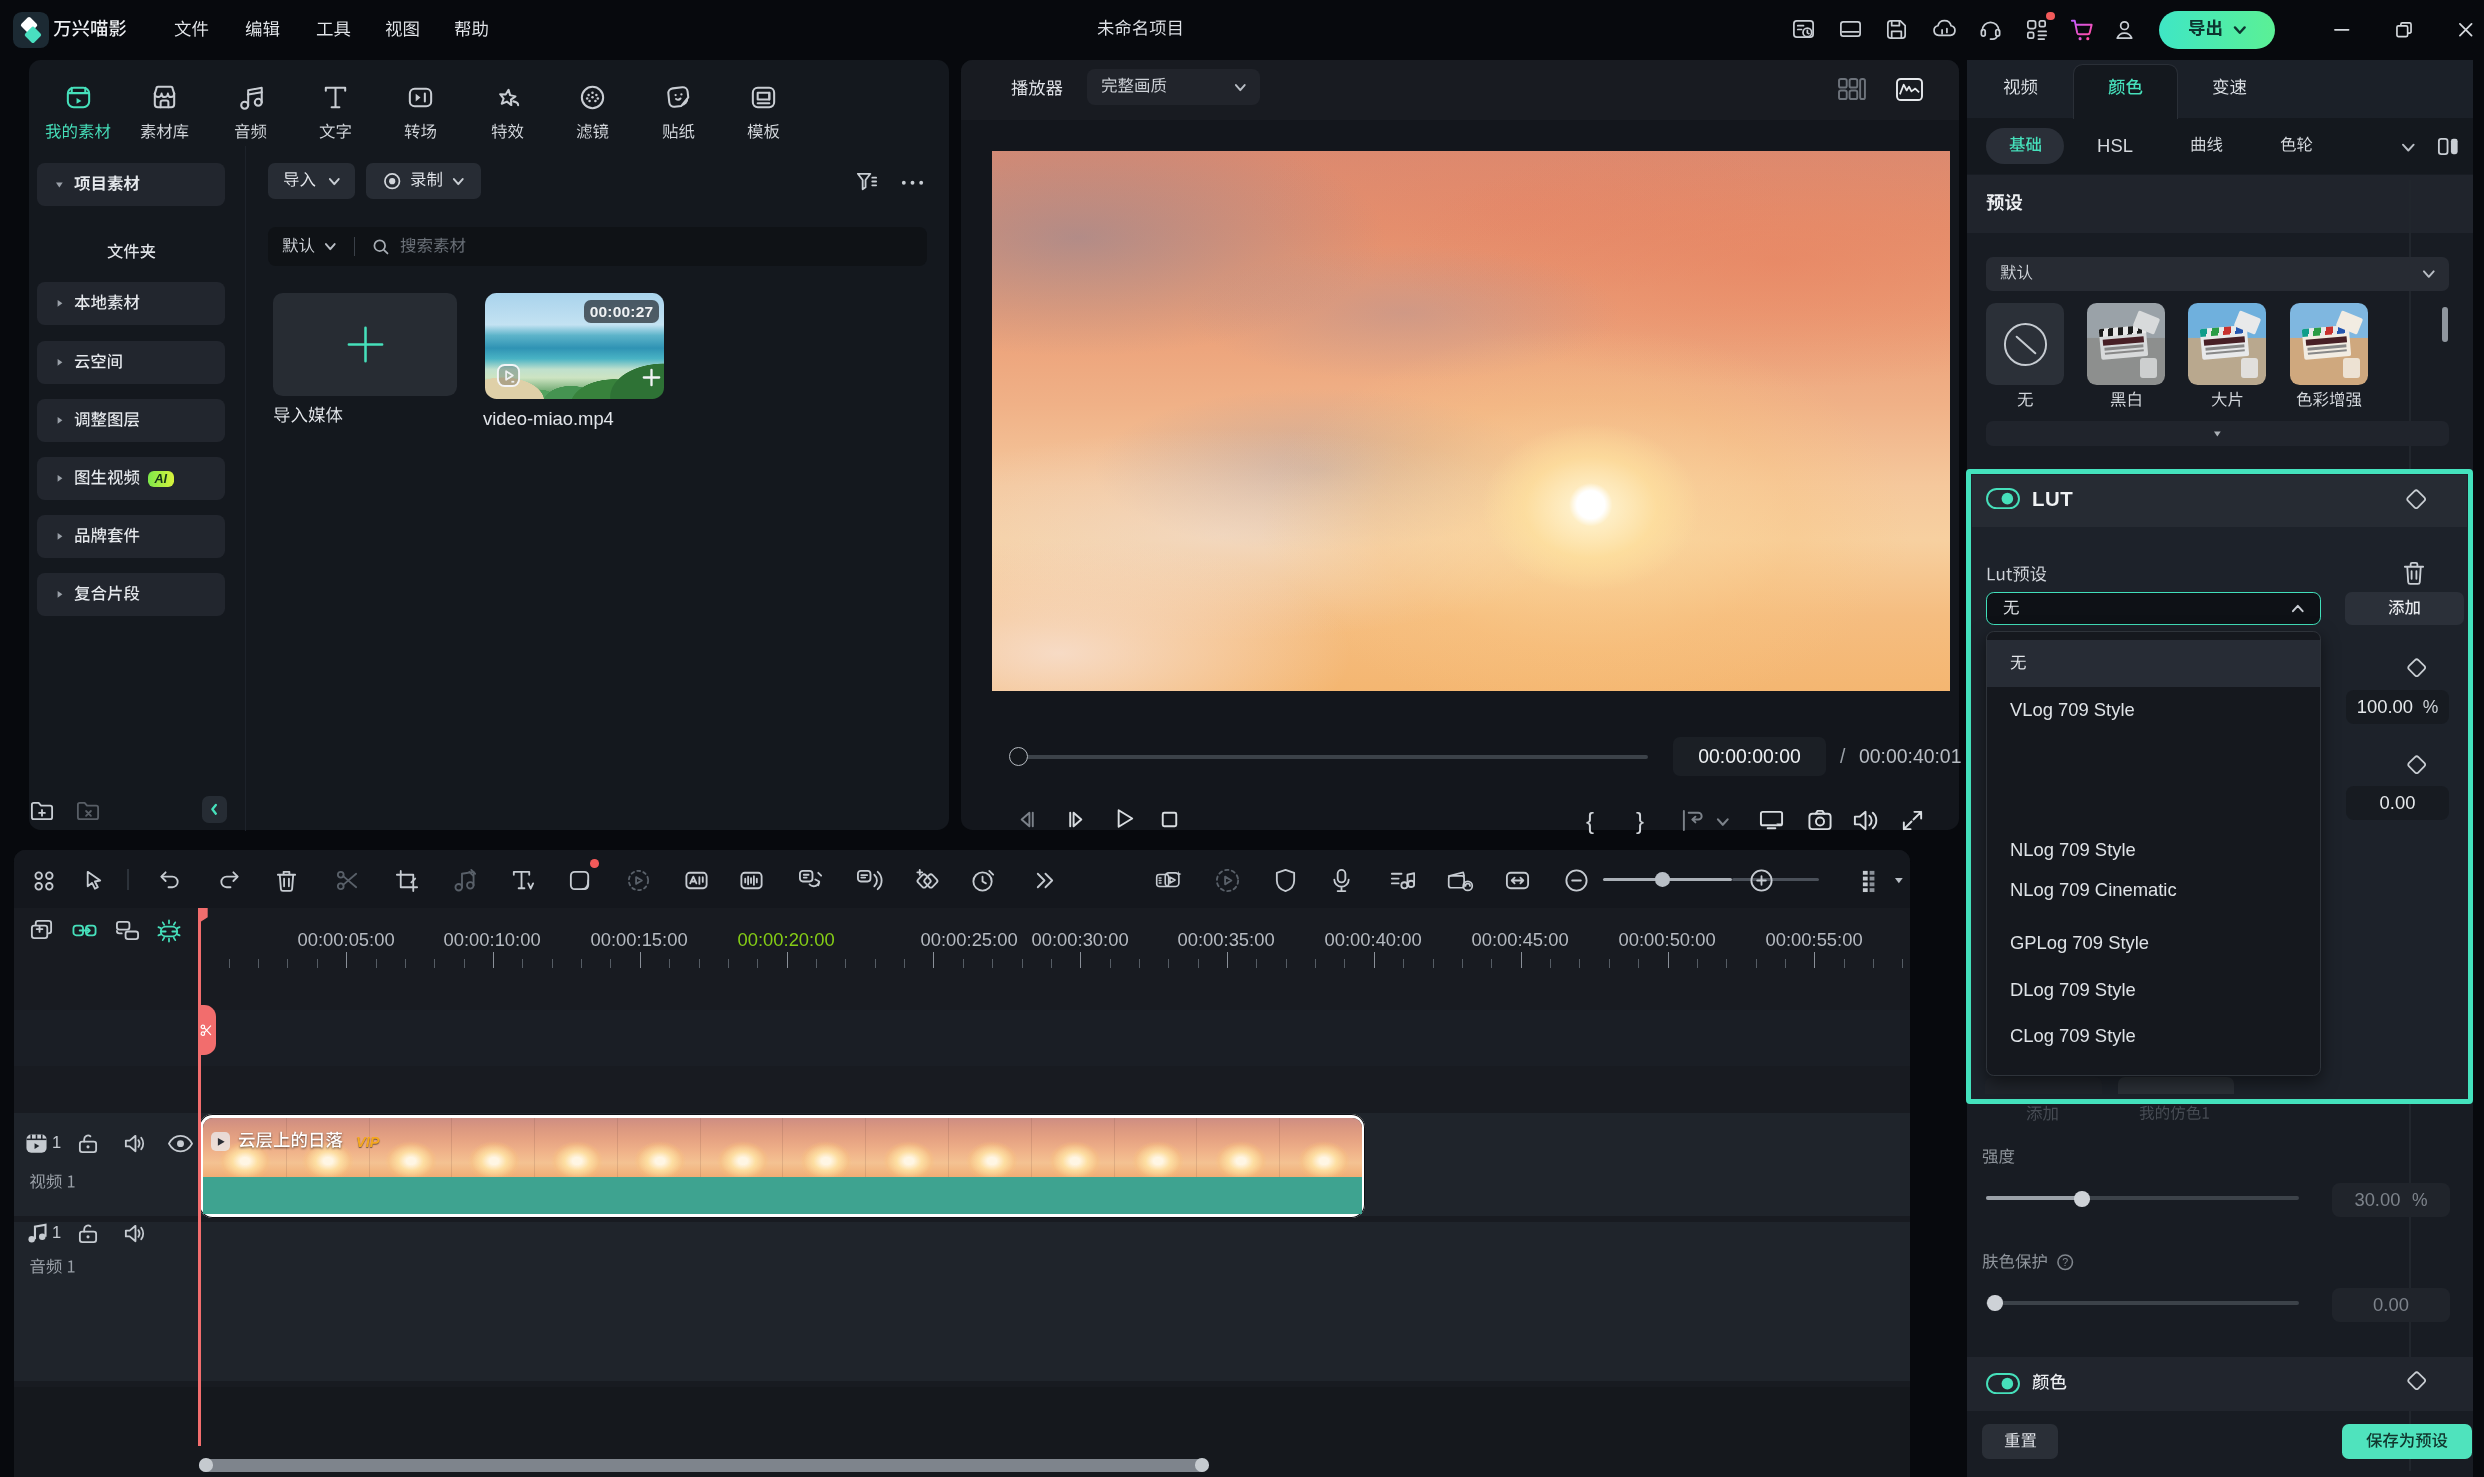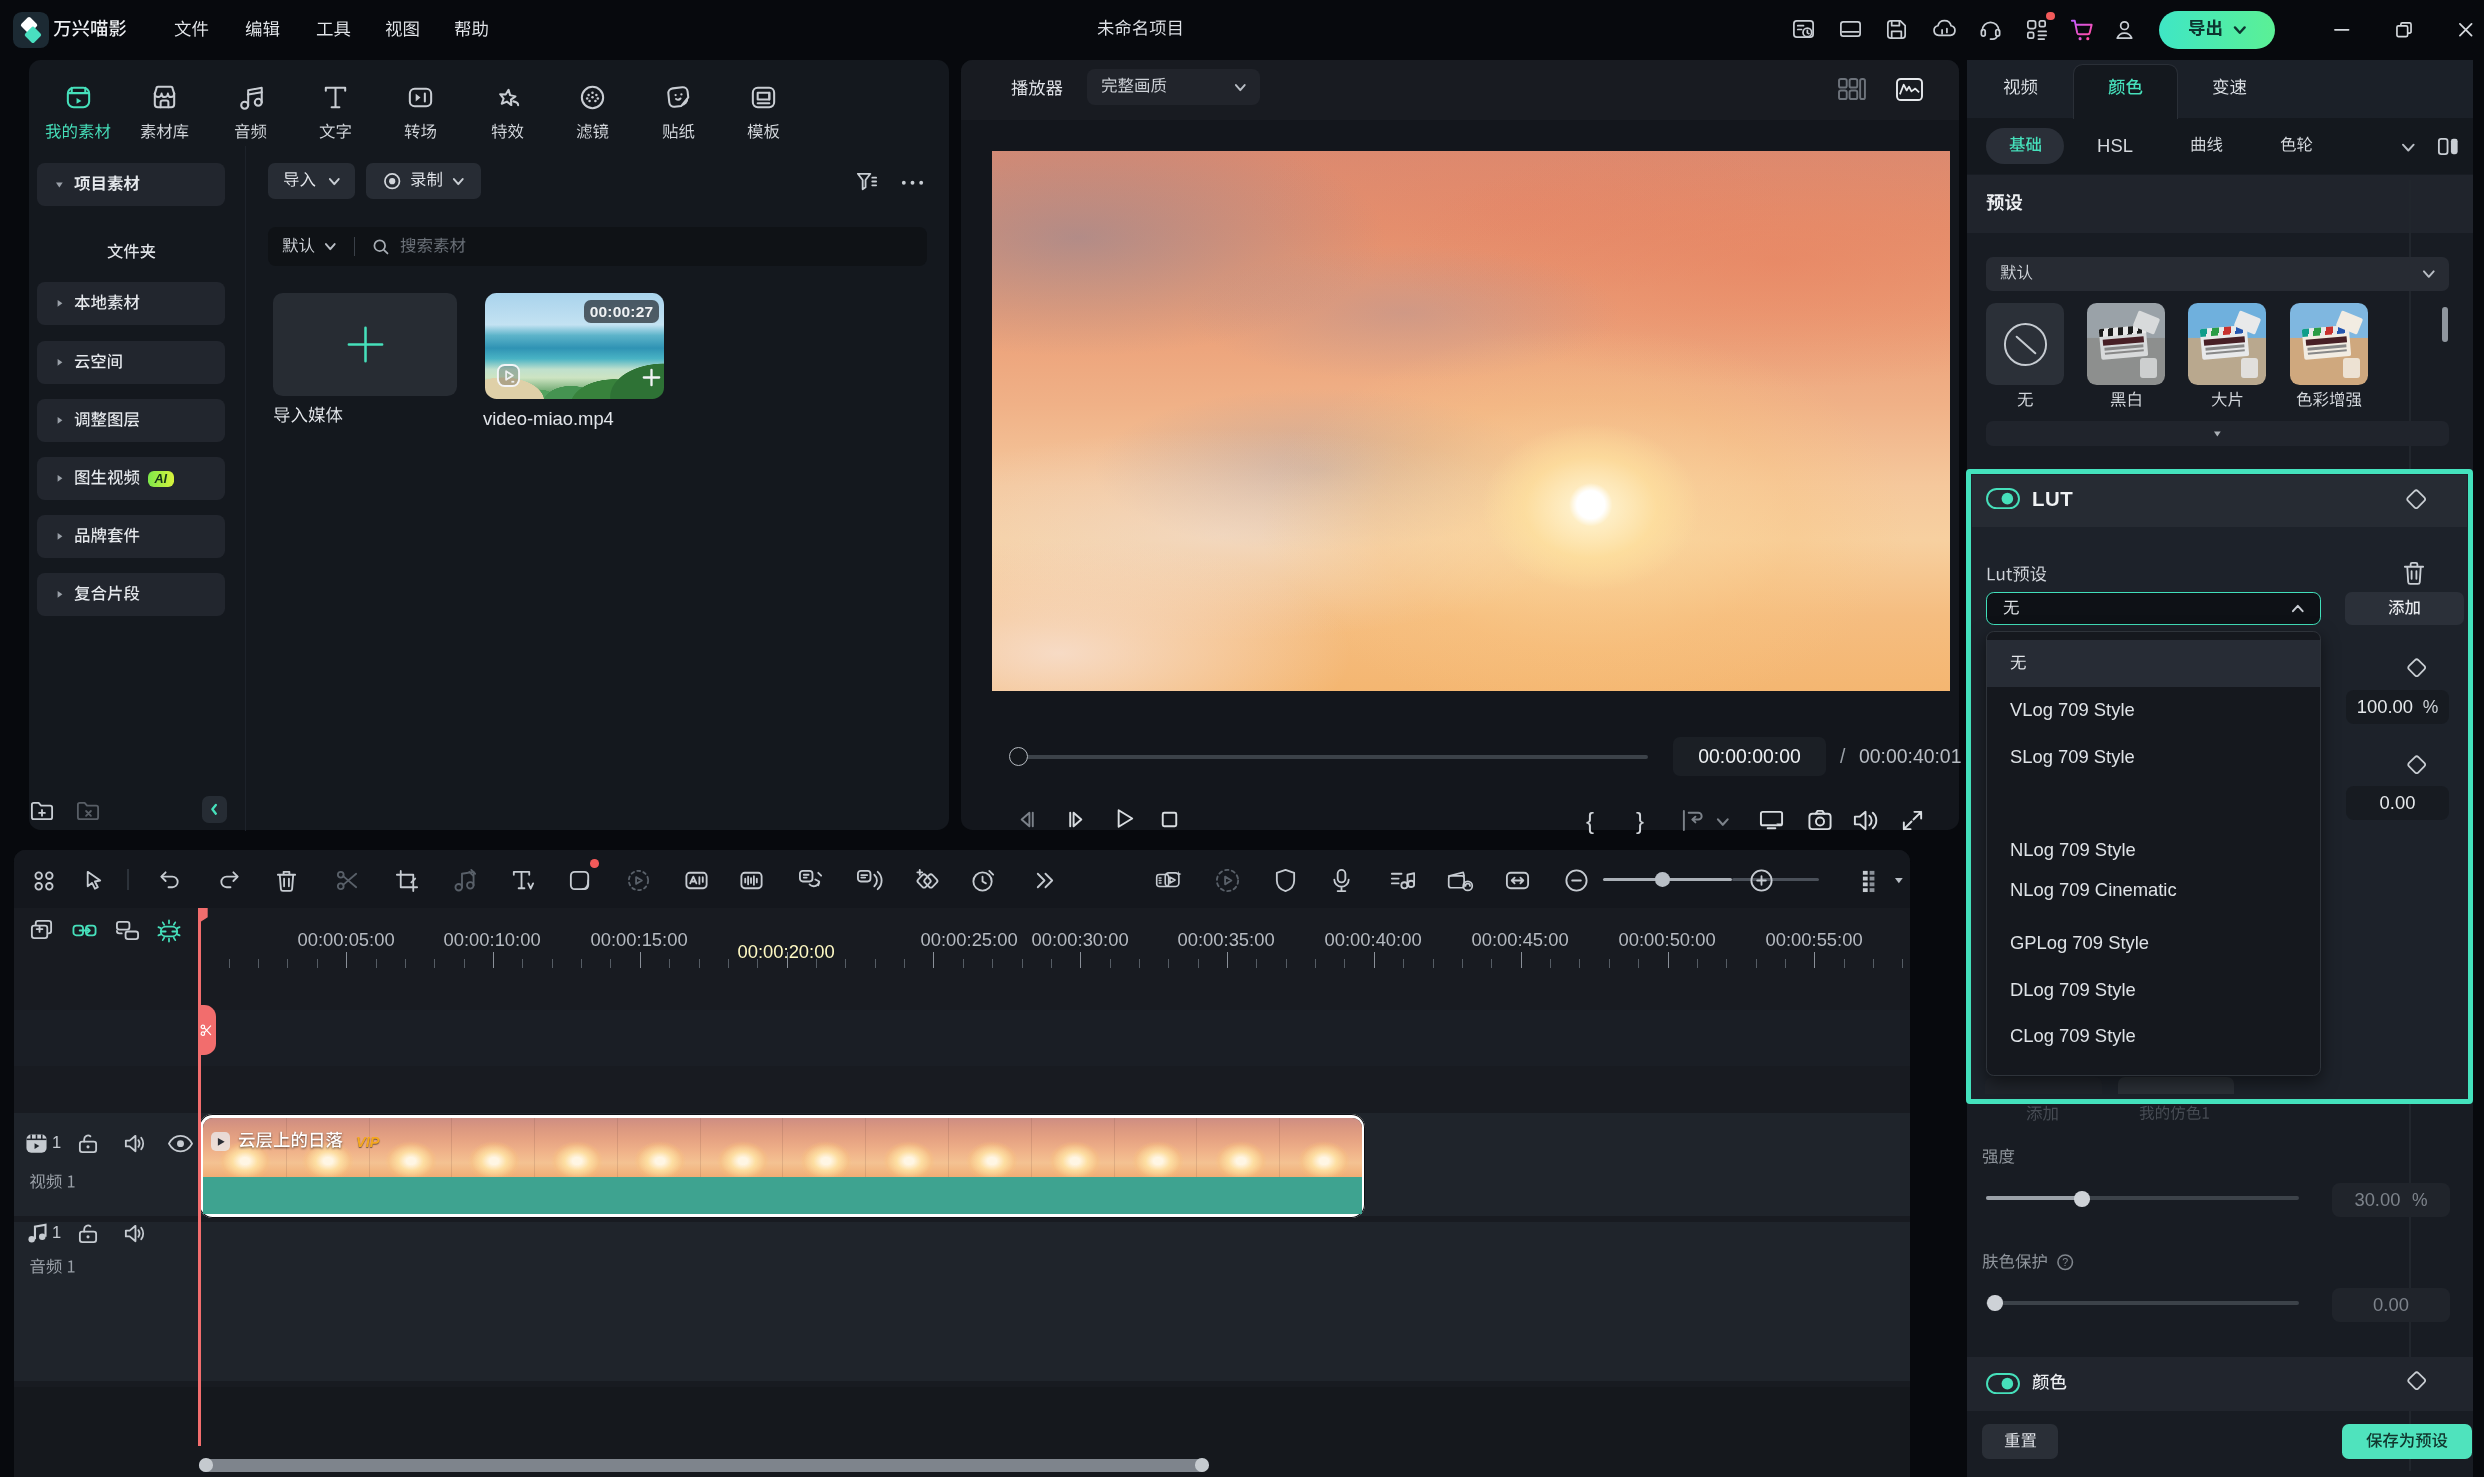--- a/index.html
+++ b/index.html
@@ -829,21 +829,20 @@
   </div>
 <div class="ab" style="left:1986px;top:631px;width:335px;height:445px;border-radius:7.8px;background:#15181e;border:1px solid #2e333a;box-shadow:0 5.8px 17.5px rgba(0,0,0,.5);overflow:hidden">
     <div style="position:absolute;left:0;top:7.8px;width:100%;height:47px;background:#272c35;display:flex;align-items:center;padding-left:23px;box-sizing:border-box">
       <svg width="16.5" height="19.4" viewBox="0 0 17.0 20" style="display:block;">
         <g transform="translate(0,14.96) scale(0.01700)">
           <path d="M114 -773V-699H446C443 -628 440 -552 428 -477H52V-404H414C373 -232 276 -71 39 19C58 34 80 61 90 80C348 -23 448 -208 490 -404H511V-60C511 31 539 57 643 57C664 57 807 57 830 57C926 57 950 15 960 -145C938 -150 905 -163 887 -177C882 -40 874 -17 825 -17C794 -17 674 -17 650 -17C599 -17 589 -24 589 -60V-404H951V-477H503C514 -552 519 -627 521 -699H894V-773Z" fill="#e6e9ed"></path>
         </g>
       </svg>
     </div>
     <div style="position:absolute;left:0;top:54px;width:100%;height:47px;display:flex;align-items:center;padding-left:23px;box-sizing:border-box;color:#dfe3e7;font-size:18.4px">VLog 709 Style</div>
-    <div style="position:absolute;left:0;top:101px;width:100%;height:47px;display:flex;align-items:center;padding-left:23px;box-sizing:border-box;color:#dfe3e7;font-size:18.4px">SLog 709 Style</div>
     <div style="position:absolute;left:0;top:194px;width:100%;height:47px;display:flex;align-items:center;padding-left:23px;box-sizing:border-box;color:#dfe3e7;font-size:18.4px">NLog 709 Style</div>
     <div style="position:absolute;left:0;top:234px;width:100%;height:47px;display:flex;align-items:center;padding-left:23px;box-sizing:border-box;color:#dfe3e7;font-size:18.4px">NLog 709 Cinematic</div>
     <div style="position:absolute;left:0;top:287px;width:100%;height:47px;display:flex;align-items:center;padding-left:23px;box-sizing:border-box;color:#dfe3e7;font-size:18.4px">GPLog 709 Style</div>
     <div style="position:absolute;left:0;top:334px;width:100%;height:47px;display:flex;align-items:center;padding-left:23px;box-sizing:border-box;color:#dfe3e7;font-size:18.4px">DLog 709 Style</div>
     <div style="position:absolute;left:0;top:380px;width:100%;height:47px;display:flex;align-items:center;padding-left:23px;box-sizing:border-box;color:#dfe3e7;font-size:18.4px">CLog 709 Style</div>
   </div>
 <div class="fx" style="position:absolute;left:1982px;top:1145px;width:97px;height:25px;display:flex;align-items:center;">
     <svg width="33" height="19.4" viewBox="0 0 34.0 20" style="display:block;">
       <g transform="translate(0,14.96) scale(0.01700)">
         <path d="M517 -723H807V-600H517ZM448 -787V-537H628V-447H427V-178H628V-32L381 -18L392 55C519 46 698 33 871 19C884 44 894 68 900 88L965 59C944 -1 891 -92 839 -160L778 -134C797 -107 817 -77 836 -46L699 -37V-178H906V-447H699V-537H879V-787ZM493 -384H628V-241H493ZM699 -384H837V-241H699ZM85 -564C77 -469 62 -344 47 -267H91L287 -266C275 -92 262 -23 243 -4C234 6 225 7 209 7C192 7 148 6 103 2C115 21 123 51 124 72C170 75 216 75 240 73C269 71 288 64 305 43C333 13 348 -74 361 -302C363 -312 364 -335 364 -335H127C133 -384 140 -441 146 -495H368V-787H58V-718H298V-564Z M1386 -644V-557H1225V-495H1386V-329H1775V-495H1937V-557H1775V-644H1701V-557H1458V-644ZM1701 -495V-389H1458V-495ZM1757 -203C1713 -151 1651 -110 1579 -78C1508 -111 1450 -153 1408 -203ZM1239 -265V-203H1369L1335 -189C1376 -133 1431 -86 1497 -47C1403 -17 1298 1 1192 10C1203 27 1217 56 1222 74C1347 60 1469 35 1576 -7C1675 37 1792 65 1918 80C1927 61 1946 31 1962 15C1852 5 1749 -15 1660 -46C1748 -93 1821 -157 1867 -243L1820 -268L1807 -265ZM1473 -827C1487 -801 1502 -769 1513 -741H1126V-468C1126 -319 1119 -105 1037 46C1056 52 1089 68 1104 80C1188 -78 1201 -309 1201 -469V-670H1948V-741H1598C1586 -773 1566 -813 1548 -845Z" fill="#8f959c"></path>
@@ -1164,21 +1163,21 @@
     <div style="position:absolute;left:1712px;top:109px;width:1.9px;height:8.7px;background:#555c64"></div>
     <div style="position:absolute;left:1742px;top:109px;width:1.9px;height:8.7px;background:#555c64"></div>
     <div style="position:absolute;left:1771px;top:109px;width:1.9px;height:8.7px;background:#555c64"></div>
     <div style="position:absolute;left:1800px;top:102px;width:1.9px;height:15.5px;background:#8a9099"></div>
     <div style="position:absolute;left:1830px;top:109px;width:1.9px;height:8.7px;background:#555c64"></div>
     <div style="position:absolute;left:1859px;top:109px;width:1.9px;height:8.7px;background:#555c64"></div>
     <div style="position:absolute;left:1888px;top:109px;width:1.9px;height:8.7px;background:#555c64"></div>
     <div style="position:absolute;left:255px;top:79px;width:155px;text-align:center;color:#b5bac1;font-size:18.4px">00:00:05:00</div>
     <div style="position:absolute;left:401px;top:79px;width:155px;text-align:center;color:#b5bac1;font-size:18.4px">00:00:10:00</div>
     <div style="position:absolute;left:548px;top:79px;width:155px;text-align:center;color:#b5bac1;font-size:18.4px">00:00:15:00</div>
-    <div style="position:absolute;left:695px;top:91px;width:155px;text-align:center;color:#fef9c3;font-size:18.4px">00:00:20:00</div>
+    <div style="position:absolute;left:695px;top:79px;width:155px;text-align:center;color:#84cc16;font-size:18.4px">00:00:20:00</div>
     <div style="position:absolute;left:878px;top:79px;width:155px;text-align:center;color:#b5bac1;font-size:18.4px">00:00:25:00</div>
     <div style="position:absolute;left:989px;top:79px;width:155px;text-align:center;color:#b5bac1;font-size:18.4px">00:00:30:00</div>
     <div style="position:absolute;left:1135px;top:79px;width:155px;text-align:center;color:#b5bac1;font-size:18.4px">00:00:35:00</div>
     <div style="position:absolute;left:1282px;top:79px;width:155px;text-align:center;color:#b5bac1;font-size:18.4px">00:00:40:00</div>
     <div style="position:absolute;left:1429px;top:79px;width:155px;text-align:center;color:#b5bac1;font-size:18.4px">00:00:45:00</div>
     <div style="position:absolute;left:1576px;top:79px;width:155px;text-align:center;color:#b5bac1;font-size:18.4px">00:00:50:00</div>
     <div style="position:absolute;left:1723px;top:79px;width:155px;text-align:center;color:#b5bac1;font-size:18.4px">00:00:55:00</div>
     <div style="position:absolute;left:1870px;top:79px;width:155px;text-align:center;color:#b5bac1;font-size:18.4px">00:01:00:00</div>
   </div>
 <div class="fx" style="position:absolute;left:27px;top:916px;width:29px;height:29px;display:flex;align-items:center;justify-content:center">

